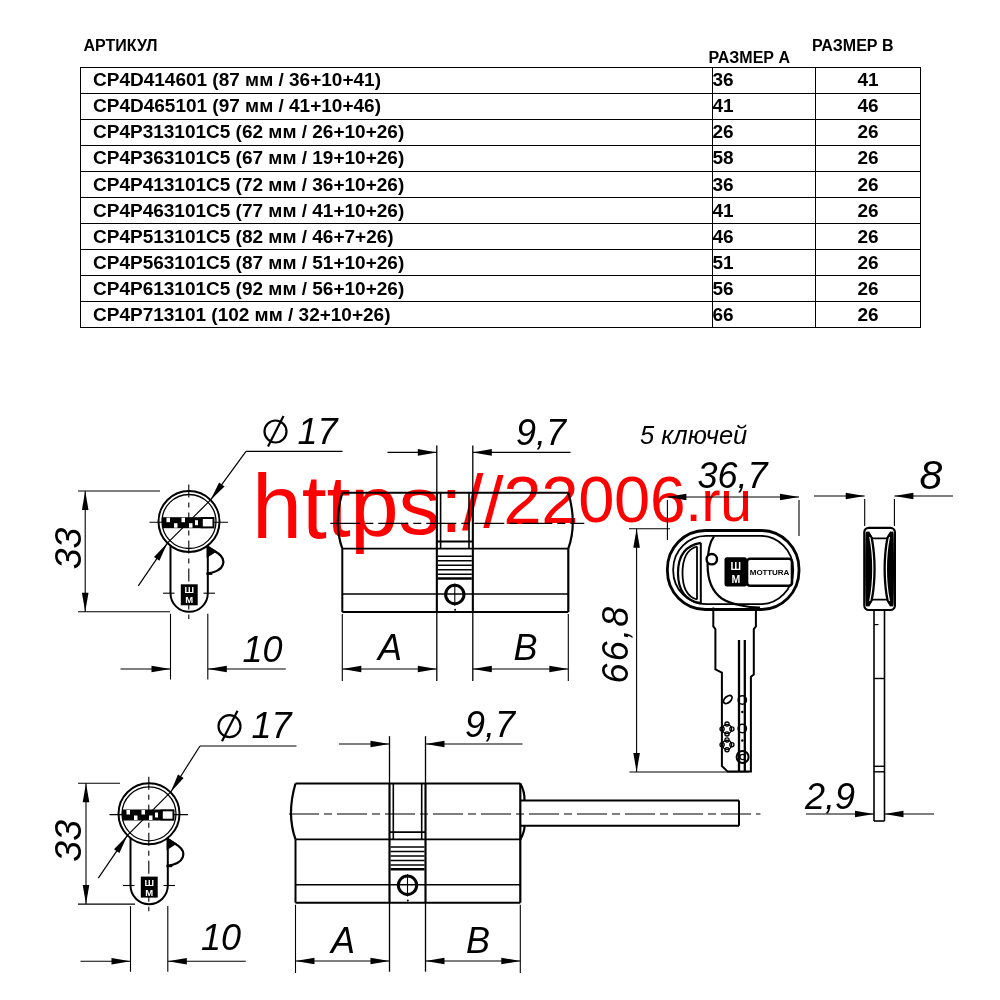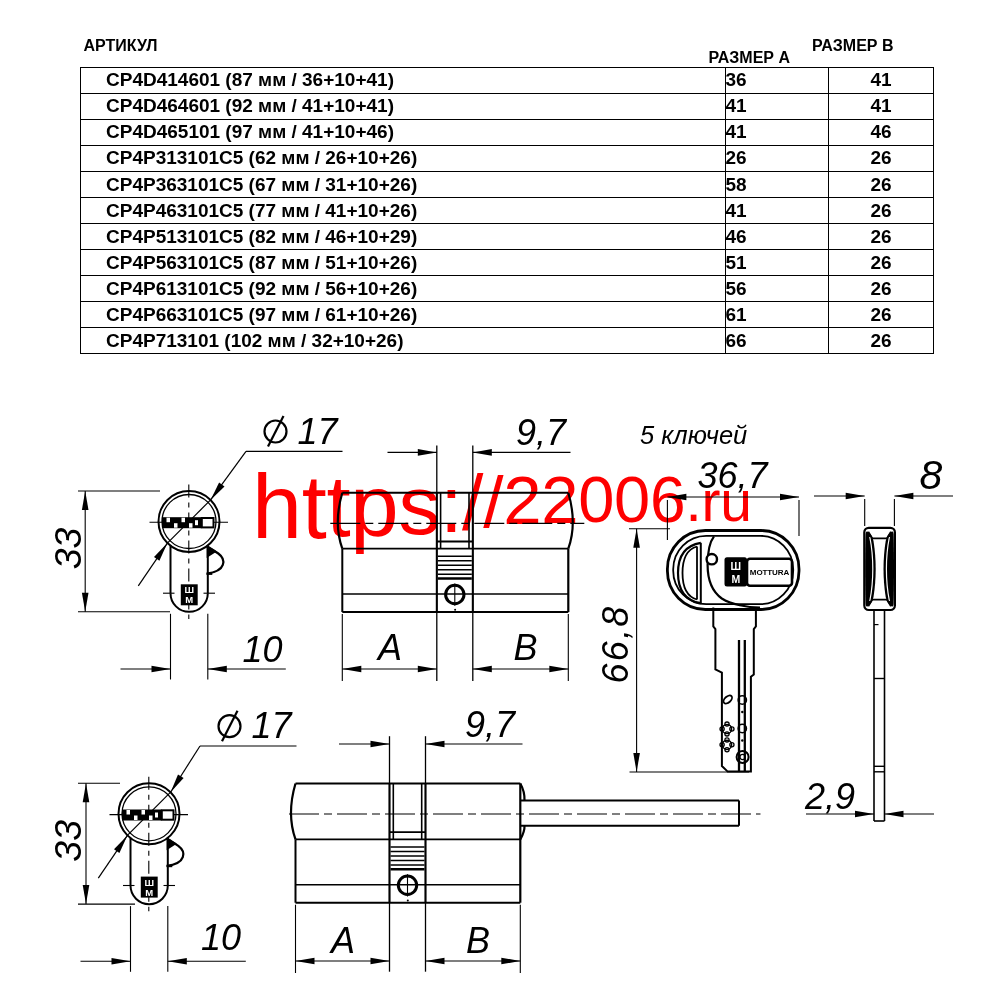--- a/index.html
+++ b/index.html
@@ -1,80 +1,75 @@
 <!DOCTYPE html>
 <html><head><meta charset="utf-8">
 <style>
 html,body { margin:0; padding:0; background:#fff; }
 #page { position:relative; width:1000px; height:1000px; background:#fff; overflow:hidden;
   font-family:"Liberation Sans",sans-serif; }
 table { position:absolute; left:80px; top:66.8px; border-collapse:collapse;
   table-layout:fixed; }
 td { border:1.4px solid #000; height:25.05px; padding:0; font-weight:bold; font-size:19px;
   color:#000; white-space:nowrap; overflow:hidden; }
-td.c1 { width:618.5px; padding-left:25px; }
+td.c1 { width:618.5px; padding-left:12px; }
 td.c2 { width:102.5px; text-align:left; }
 td.c3 { width:104px; text-align:center; }
 .hdr { position:absolute; font-weight:bold; font-size:16px; line-height:1; color:#000; }
 #wm { position:absolute; left:252px; top:462px; color:#fe0000;
   mix-blend-mode:multiply; white-space:nowrap; letter-spacing:-0.3px; line-height:1; }
 #wm span { display:inline-block;text-align:center; }
 </style></head>
 <body>
 <div id="page">
 <table>
       <tbody>
         <tr>
           <td class="c1">CP4D414601 (87 мм / 36+10+41)</td>
           <td class="c2">36</td>
           <td class="c3">41</td>
         </tr>
         <tr>
-          <td class="c1">CP4D464601 (92 мм / 41+10+41)</td>
-          <td class="c2">41</td>
-          <td class="c3">41</td>
-        </tr>
-        <tr>
           <td class="c1">CP4D465101 (97 мм / 41+10+46)</td>
           <td class="c2">41</td>
           <td class="c3">46</td>
         </tr>
         <tr>
           <td class="c1">CP4P313101C5 (62 мм / 26+10+26)</td>
           <td class="c2">26</td>
           <td class="c3">26</td>
         </tr>
         <tr>
-          <td class="c1">CP4P363101C5 (67 мм / 31+10+26)</td>
+          <td class="c1">CP4P363101C5 (67 мм / 19+10+26)</td>
           <td class="c2">58</td>
+          <td class="c3">26</td>
+        </tr>
+        <tr>
+          <td class="c1">CP4P413101C5 (72 мм / 36+10+26)</td>
+          <td class="c2">36</td>
           <td class="c3">26</td>
         </tr>
         <tr>
           <td class="c1">CP4P463101C5 (77 мм / 41+10+26)</td>
           <td class="c2">41</td>
           <td class="c3">26</td>
         </tr>
         <tr>
-          <td class="c1">CP4P513101C5 (82 мм / 46+10+29)</td>
+          <td class="c1">CP4P513101C5 (82 мм / 46+7+26)</td>
           <td class="c2">46</td>
           <td class="c3">26</td>
         </tr>
         <tr>
           <td class="c1">CP4P563101C5 (87 мм / 51+10+26)</td>
           <td class="c2">51</td>
           <td class="c3">26</td>
         </tr>
         <tr>
           <td class="c1">CP4P613101C5 (92 мм / 56+10+26)</td>
           <td class="c2">56</td>
-          <td class="c3">26</td>
-        </tr>
-        <tr>
-          <td class="c1">CP4P663101C5 (97 мм / 61+10+26)</td>
-          <td class="c2">61</td>
           <td class="c3">26</td>
         </tr>
         <tr>
           <td class="c1">CP4P713101 (102 мм / 32+10+26)</td>
           <td class="c2">66</td>
           <td class="c3">26</td>
         </tr>
       </tbody>
     </table>
 <div class="hdr" style="left:83.5px;top:38.2px;">АРТИКУЛ</div>

